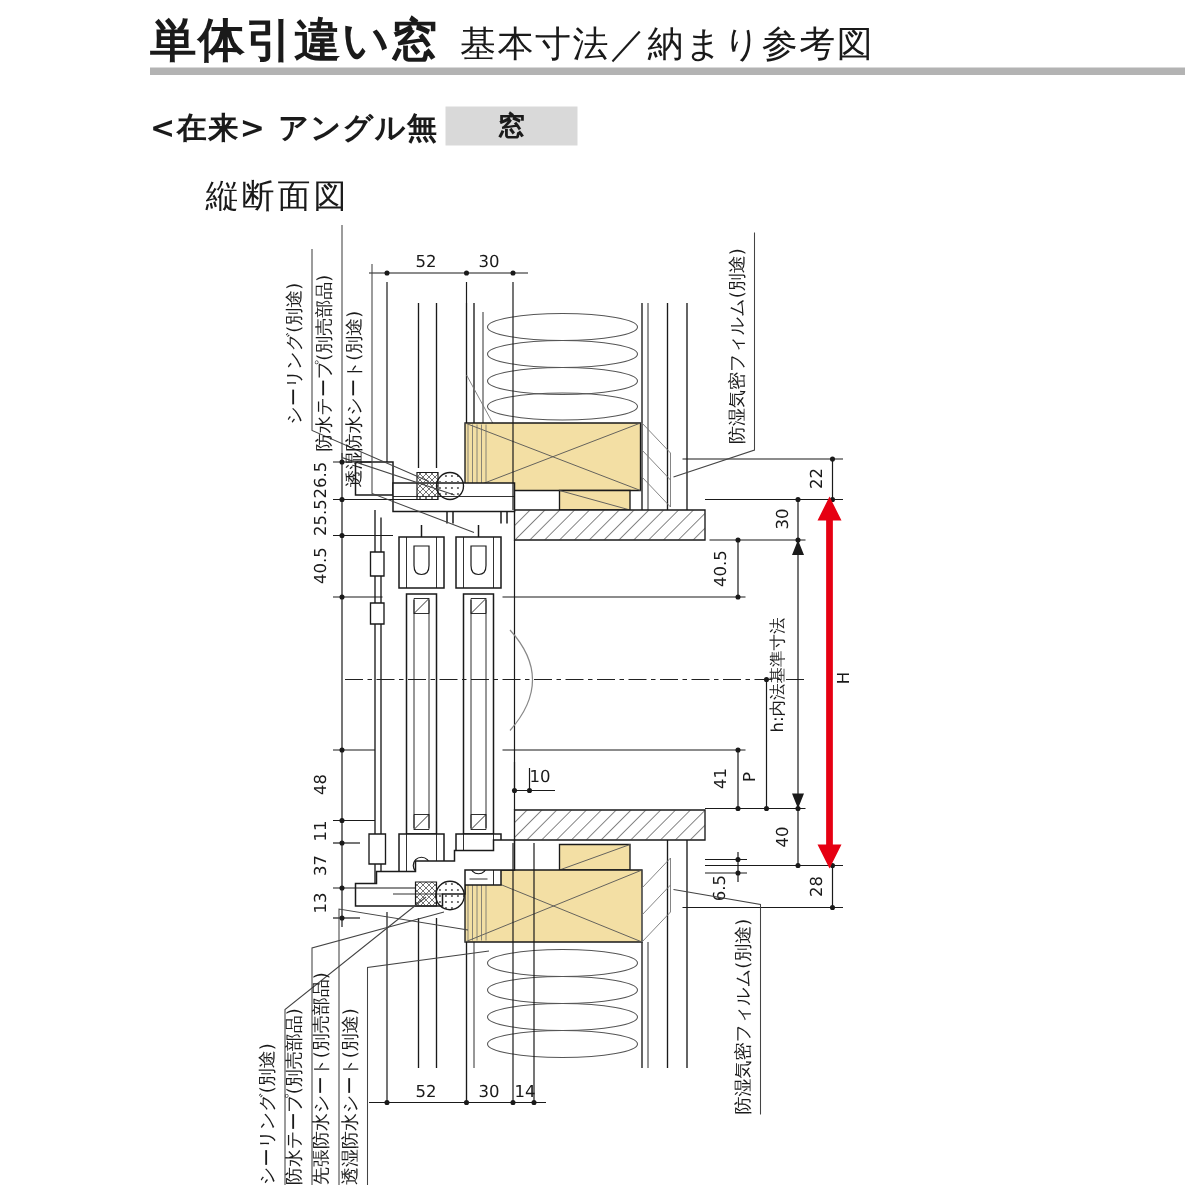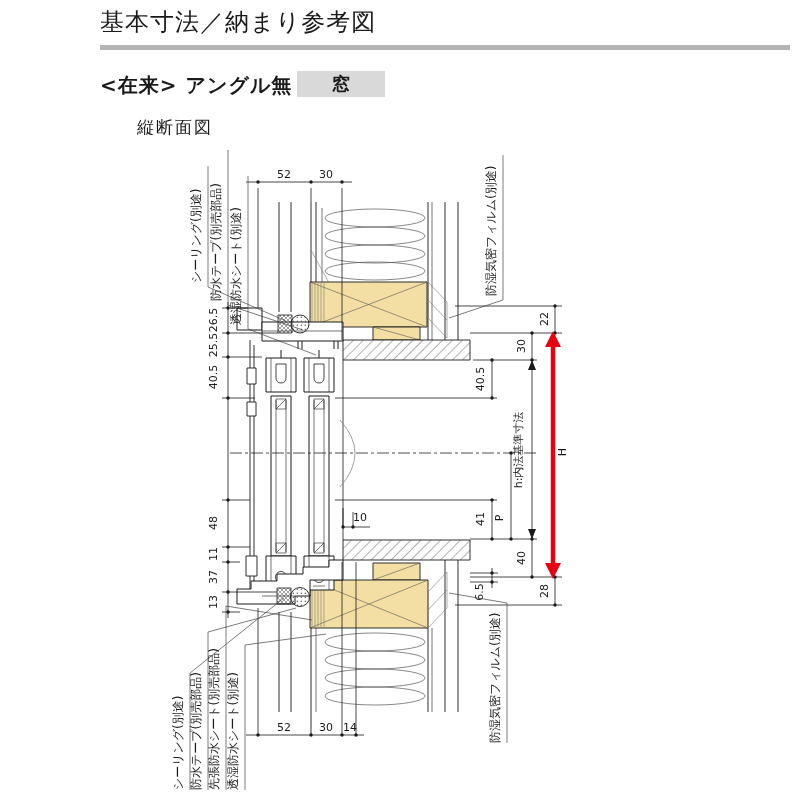--- a/index.html
+++ b/index.html
@@ -6,32 +6,33 @@
   #canvas{position:relative;width:800px;height:800px;background:#ffffff;overflow:hidden;
           font-family:"DejaVu Sans","Liberation Sans",sans-serif;color:#1a1a1a;}
   .abs{position:absolute;}
   #title-row{left:100px;top:6px;display:flex;align-items:baseline;gap:14px;white-space:nowrap;}
   #title-main{font-size:31px;font-weight:bold;letter-spacing:1px;}
   #title-sub{font-size:24px;font-weight:normal;letter-spacing:1px;}
   #title-rule{left:100px;top:45px;width:690px;height:5px;background:#b3b3b3;}
   #variant-row{left:100px;top:72px;font-size:20px;font-weight:600;letter-spacing:1px;}
   #variant-tag{left:297px;top:71px;width:88px;height:26px;background:#d9d9d9;
                display:flex;align-items:center;justify-content:center;font-size:18px;font-weight:600;}
-  #drawing-label{left:137px;top:116px;font-size:17px;font-weight:500;letter-spacing:2px;}
+  #drawing-label{left:137px;top:116px;font-size:22px;font-weight:500;letter-spacing:2px;}
   svg{position:absolute;left:0;top:0;}
   svg line, svg path, svg rect, svg circle, svg ellipse, svg polyline{vector-effect:non-scaling-stroke;}
   .dim{font-size:11px;fill:#1a1a1a;}
   .lbl{font-size:12px;fill:#1a1a1a;}
 </style>
 </head>
 <body>
 
 <div id="canvas">
 
   <div class="abs" id="title-row">
+    <span id="title-main">単体引違い窓</span>
     <span id="title-sub">基本寸法／納まり参考図</span>
   </div>
   <div class="abs" id="title-rule"></div>
   <div class="abs" id="variant-row">&lt;在来&gt; アングル無</div>
   <div class="abs" id="variant-tag">窓</div>
   <div class="abs" id="drawing-label">縦断面図</div>
 
   <svg width="800" height="800" viewBox="0 0 800 800">
     <defs>
       <pattern id="hatch45" width="7" height="7" patternUnits="userSpaceOnUse" patternTransform="rotate(45)">

